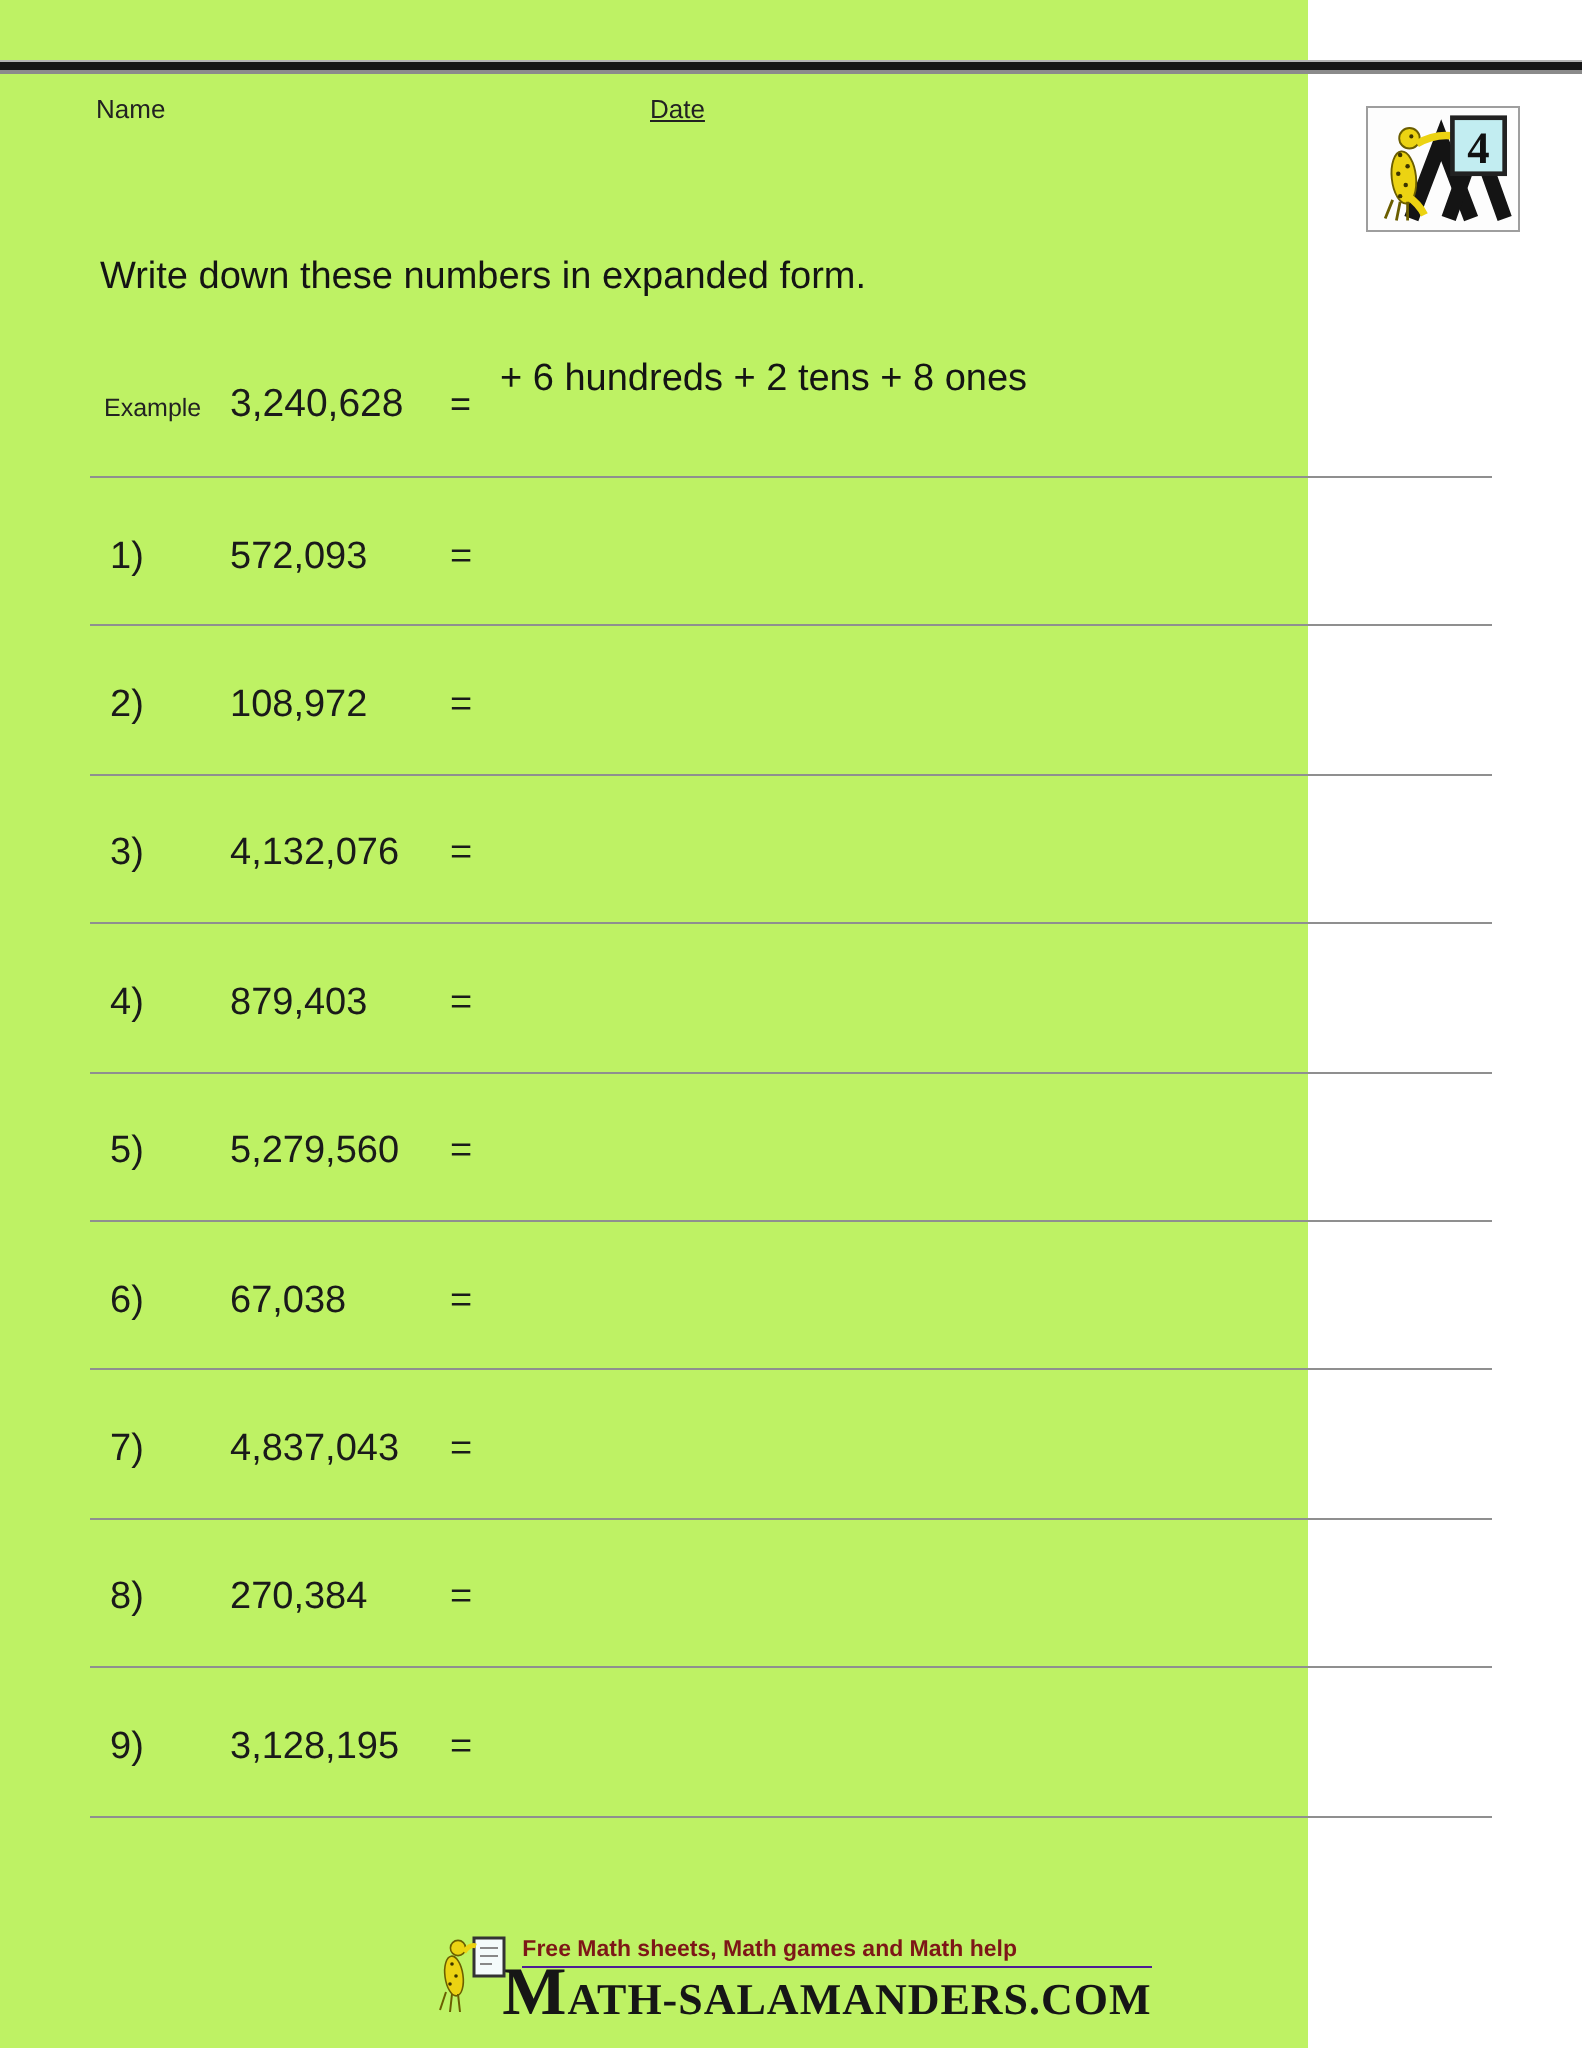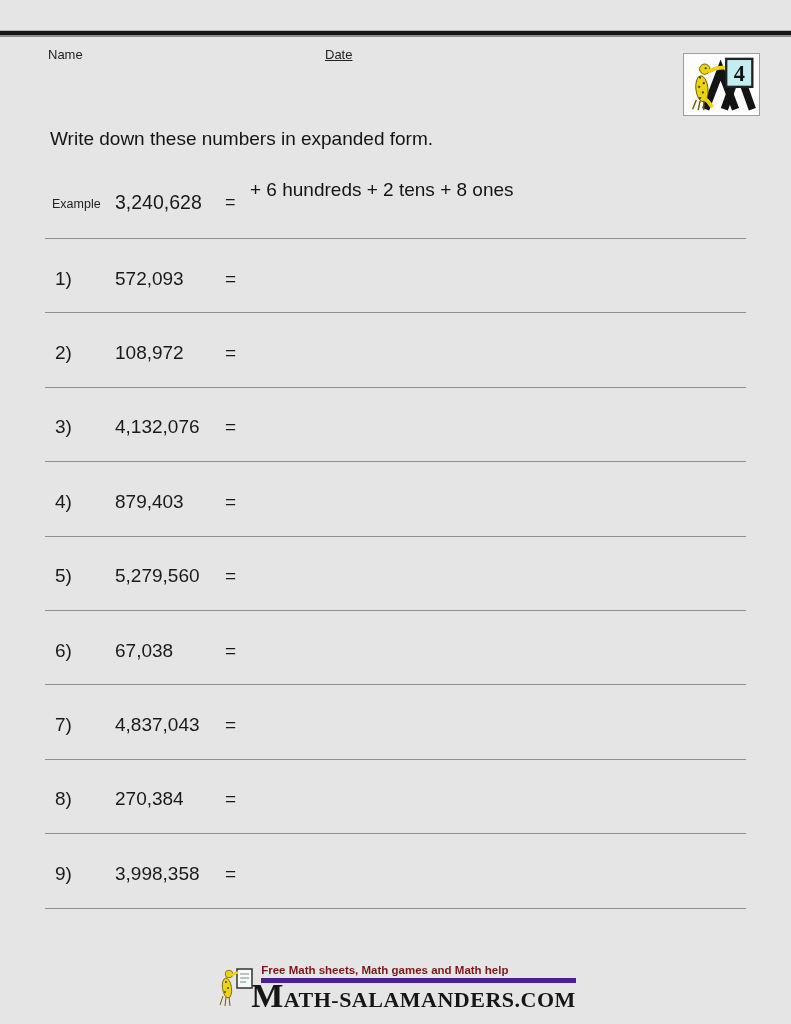--- a/index.html
+++ b/index.html
@@ -1,21 +1,21 @@
 <!DOCTYPE html>
 <html><head>
 <meta charset="utf-8">
 <style>
   html,body{margin:0;padding:0;}
   body{
     width:791px;height:1024px;background:#ffffff;
     font-family:"Liberation Sans",sans-serif;color:#1a1a1a;
     position:relative;overflow:hidden;
   }
-  .page{position:relative;width:791px;height:1024px;background:#e5e5e5;}
+  .page{position:relative;width:654px;height:1024px;background:#bef264;}
 
   .top-bar{
     position:absolute;top:30px;left:0;width:791px;height:4px;
     background:#151515;border-top:1px solid #b3b3b3;border-bottom:2px solid #8b8b8b;
   }
 
   .name-label{position:absolute;left:48px;top:47px;font-size:13px;color:#222;}
   .date-label{position:absolute;left:325px;top:47px;font-size:13px;color:#222;text-decoration:underline;}
 
   .grade-logo{
@@ -53,21 +53,21 @@
   .p-number{left:70px;}
   .p-eq{left:180px;}
   .p-answer{left:210px;right:0;height:60%;}
 
   .footer{position:absolute;left:0;top:963px;width:791px;display:flex;justify-content:center;}
   .footer-inner{display:flex;align-items:flex-end;}
   .f-icon{width:42px;height:50px;margin-right:-6px;position:relative;top:3px;}
   .f-text{display:flex;flex-direction:column;}
   .tagline{
     margin-left:10px;color:#7d1717;font-size:11.5px;font-weight:bold;
-    padding-bottom:2px;border-bottom:5px solid #4c1d95;white-space:nowrap;
+    padding-bottom:2px;border-bottom:1px solid #4c1d95;white-space:nowrap;
   }
   .brand{
     font-family:Liberation Serif, serif;font-weight:bold;
     font-size:22px;line-height:26px;letter-spacing:.5px;color:#161616;
     white-space:nowrap;margin-top:0;
   }
   .brand::first-letter{font-size:34px;font-weight:900;}
 </style>
 </head>
 <body>
@@ -157,21 +157,21 @@
       <span class="p-answer"></span>
     </div>
     <div class="prow">
       <span class="p-index">8)</span>
       <span class="p-number">270,384</span>
       <span class="p-eq">=</span>
       <span class="p-answer"></span>
     </div>
     <div class="prow">
       <span class="p-index">9)</span>
-      <span class="p-number">3,998,358</span>
+      <span class="p-number">3,128,195</span>
       <span class="p-eq">=</span>
       <span class="p-answer"></span>
     </div>
   </div>
 
   <div class="footer">
     <div class="footer-inner">
       <svg class="f-icon" viewBox="0 0 40 50">
         <rect x="21" y="3" width="15" height="19" fill="#f4fbfb" stroke="#333" stroke-width="1.5"></rect>
         <path d="M24 8 h9 M24 12 h9 M24 16 h6" stroke="#888" stroke-width="1" fill="none"></path>

